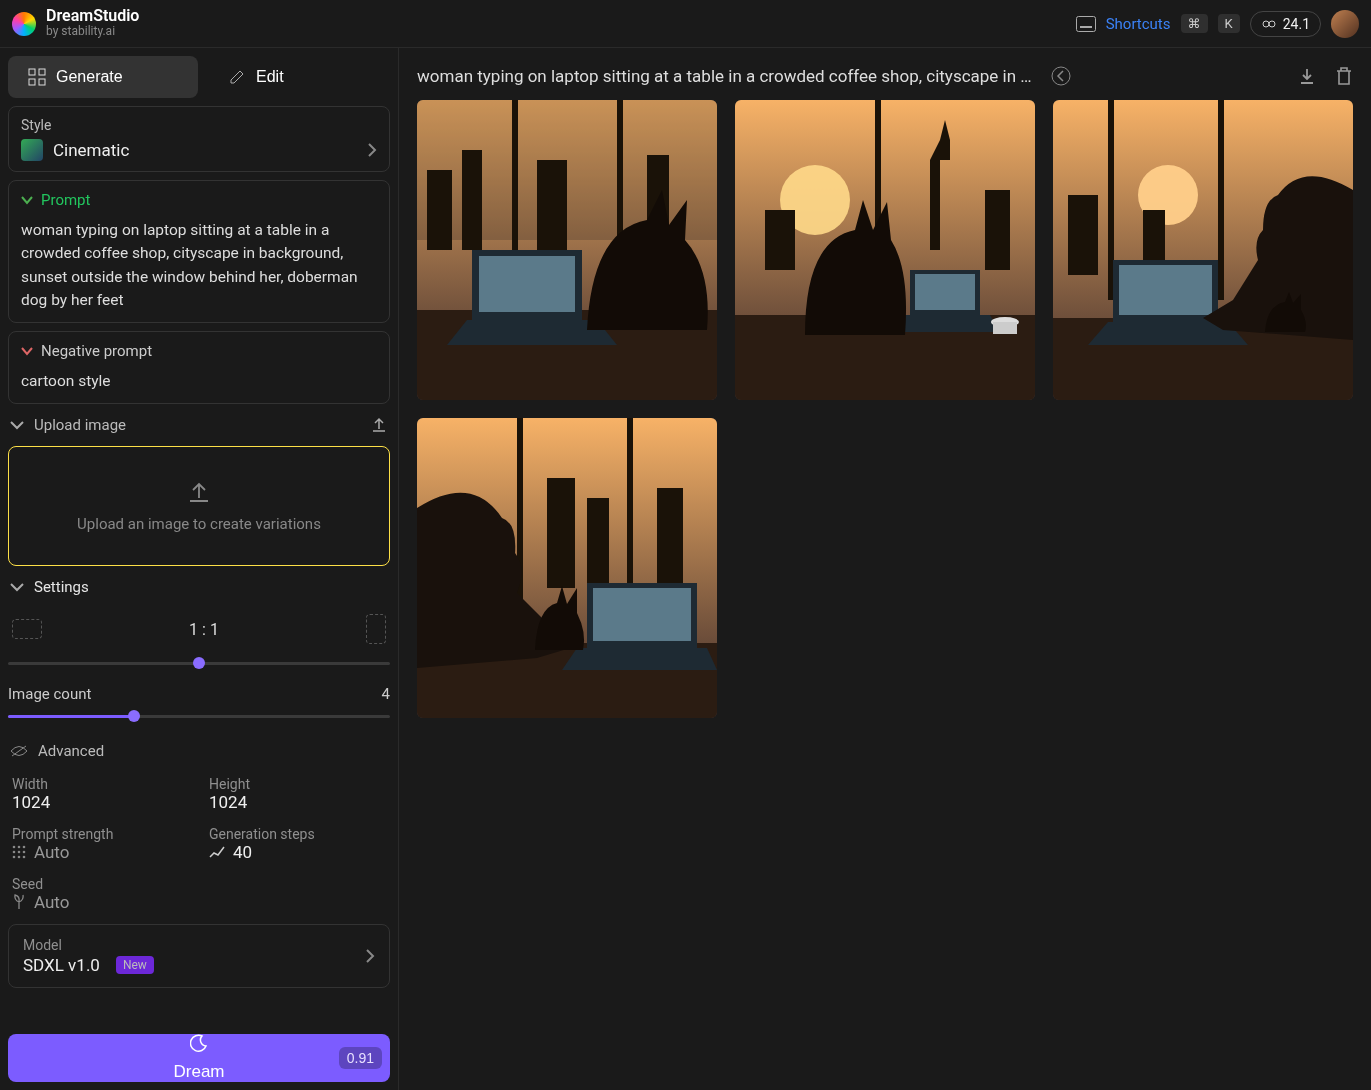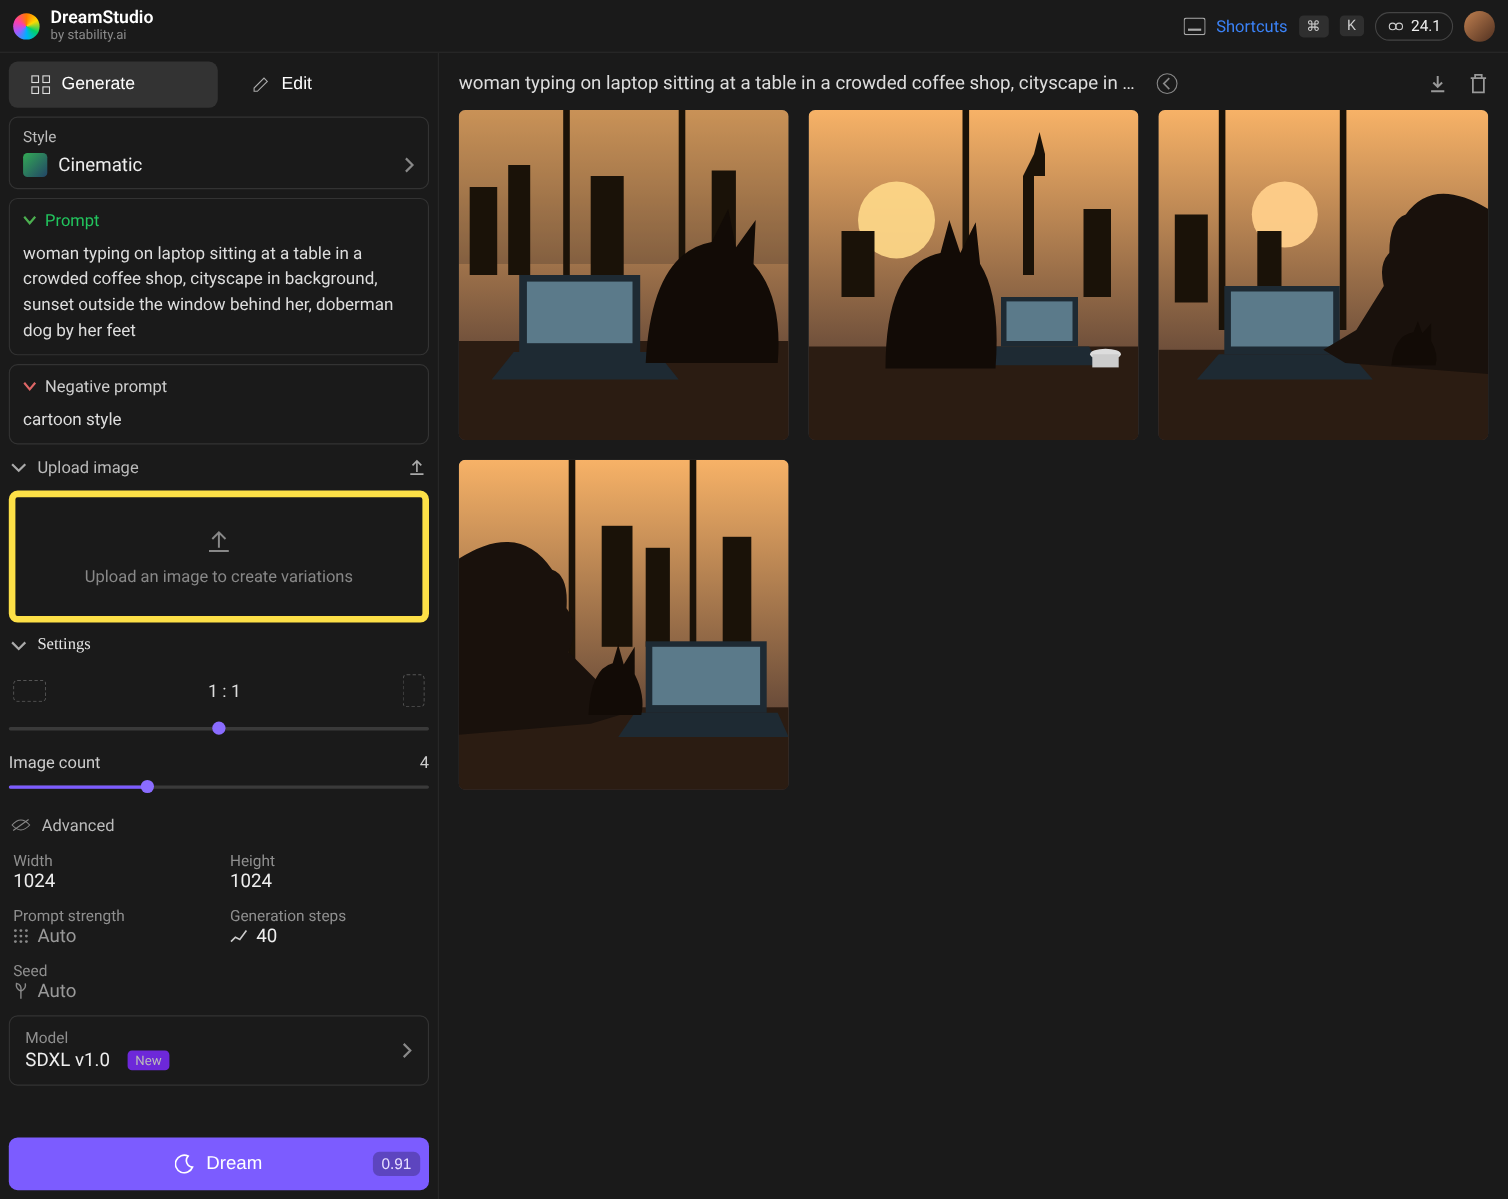--- a/index.html
+++ b/index.html
@@ -72,42 +72,42 @@
 .style-thumb { width:22px; height:22px; border-radius:4px; background:linear-gradient(135deg,#3a5,#246);}
 .style-name { font-size:17px; color:#eee;}
 .chev { color:#888; }
 .prompt-box { }
 .prompt-label { display:flex; align-items:center; gap:8px; font-size:15px; color:#22c55e; }
 .prompt-text { margin-top:10px; color:#ddd; font-size:15.5px; line-height:1.5; }
 .neg-label { color:#ccc;}
 .upload-header { display:flex; align-items:center; justify-content:space-between; padding:4px 2px;}
 .upload-header-left{ display:flex; align-items:center; gap:10px; color:#bbb;}
 .upload-drop {
-  border:6px solid #fde047; border-radius:8px; height:120px;
+  border:1px solid #fde047; border-radius:8px; height:120px;
   display:flex; flex-direction:column; align-items:center; justify-content:center; gap:10px; color:#888;
 }
-.settings-header{ display:flex; align-items:center; gap:10px; padding:4px 2px;font-family:Liberation Serif, serif;}
+.settings-header{ display:flex; align-items:center; gap:10px; padding:4px 2px;}
 .aspect-row{ display:flex; align-items:center; justify-content:space-between; padding:6px 4px;}
 .aspect-icon{ width:26px; height:26px; border:1px dashed #555; border-radius:4px;}
 .aspect-center{ color:#ddd; font-size:16px;}
 .slider-track{ height:3px; background:#3a3a3a; border-radius:2px; position:relative; margin:4px 0 12px;}
 .slider-fill{ height:100%; background:#7c5cff; border-radius:2px; position:absolute; left:0;}
 .slider-thumb{ width:12px; height:12px; background:#8a6cff; border-radius:50%; position:absolute; top:-5px; transform:translateX(-50%);}
 .row-between{ display:flex; justify-content:space-between; align-items:center; color:#ccc; font-size:15px;}
 .adv-row{ display:flex; align-items:center; gap:10px; color:#bbb; padding:4px 2px;}
 .adv-grid{ display:grid; grid-template-columns:1fr 1fr; gap:14px 20px; padding:4px 4px;}
 .adv-label{ font-size:14px; color:#8f8f8f;}
 .adv-value{ font-size:17px; color:#eee; display:flex; align-items:center; gap:8px;}
 .model-row{ border:1px solid #333; border-radius:8px; padding:12px 14px; display:flex; align-items:center; justify-content:space-between;}
 .new-badge{ background:#6d28d9; color:#bbb; font-size:12px; padding:2px 7px; border-radius:4px; margin-left:8px;}
 .dream-btn{
   margin-top:auto;
   background:#7c5cff; color:#fff; border:none; border-radius:8px;
   height:48px; display:flex; align-items:center; justify-content:center; gap:10px;
-  font-size:17px; position:relative; cursor:pointer;
+  font-size:17px; position:relative; cursor:pointer;flex-direction:column;
 }
 .dream-cost{
   position:absolute; right:8px; background:rgba(0,0,0,0.25); color:#e7dfff;
   border-radius:6px; padding:3px 8px; font-size:14px;margin-left:44px;
 }
 .content{ flex:1; padding:18px 18px; overflow:auto;}
 .content-header{ display:flex; align-items:center; gap:14px; margin-bottom:14px;}
 .title-text{ font-size:17px; color:#ddd; white-space:nowrap; overflow:hidden; text-overflow:ellipsis; max-width:620px;}
 .content-actions{ margin-left:auto; display:flex; gap:18px; color:#888;}
 .grid{ display:grid; grid-template-columns:repeat(3, 300px); gap:18px;}

